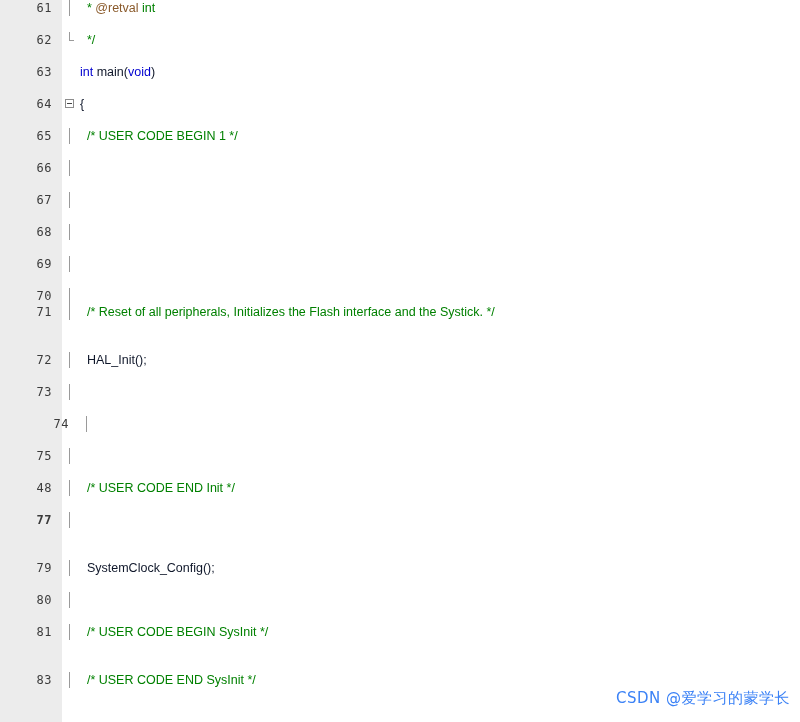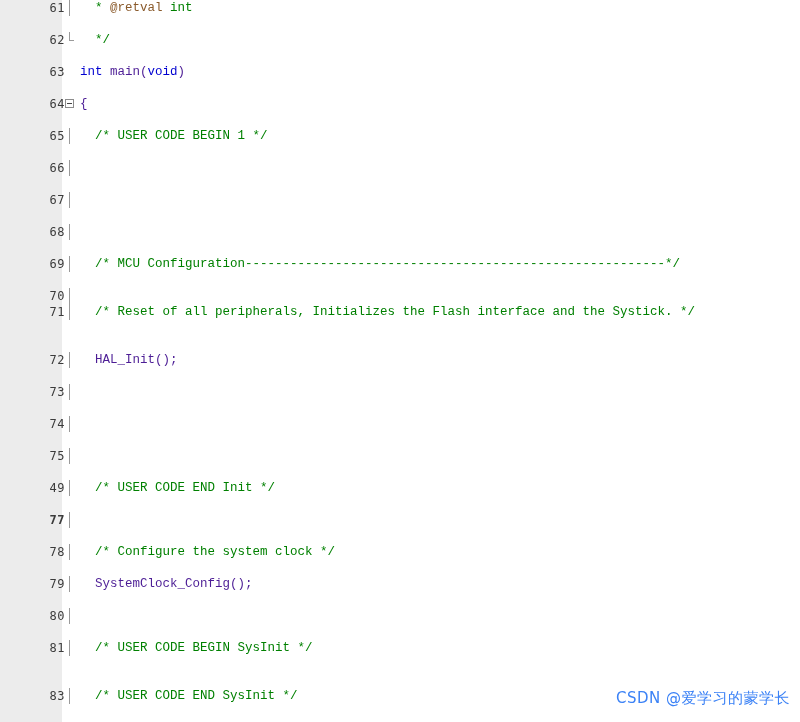--- a/index.html
+++ b/index.html
@@ -20,21 +20,20 @@
   }
 
   .rows{position:absolute;left:0;top:0;width:800px;}
   .row{position:relative;height:16px;line-height:16px;white-space:pre;}
 
   .ln{
     position:absolute;left:0;top:0;width:52px;height:16px;
     text-align:right;color:#3b3b3b;font-size:12px;
     font-family:"DejaVu Sans Mono","Liberation Mono",monospace;
     letter-spacing:0.5px;
-    padding-left:13px;
   }
 
   
   .fold{position:absolute;left:63px;top:0;width:16px;height:16px;}
   .fold .box{
     position:absolute;left:2px;top:3px;width:9px;height:9px;
     border:1px solid #8c8c8c;background:#fff;box-sizing:border-box;
   }
   .fold .box:before{
     content:"";position:absolute;left:1px;top:3px;width:5px;height:1px;background:#444;
@@ -45,26 +44,26 @@
   }
   .fold .vline.half{height:8px;}
   .fold .endtick{
     position:absolute;left:6px;top:8px;width:5px;height:1px;background:#9a9a9a;
   }
 
   
   .code{
     position:absolute;left:80px;top:0;height:16px;line-height:16px;
     font-size:12.5px;color:#000000;white-space:pre;
-    font-family:Liberation Mono, monospace;
+    font-family:Liberation Sans, sans-serif;
   }
   .cmt{color:#008000;}
   .tag{color:#8a5a2b;}
   .kw{color:#0000d0;font-weight:normal;}
-  .plain{color:#4c1d95;}
+  .plain{color:#0f172a;}
 
   
   .watermark{
     position:absolute;right:10px;bottom:14px;
     color:#3b82f6;font-size:15px;letter-spacing:0.5px;
     font-family:"DejaVu Sans","Liberation Sans",sans-serif;
     white-space:nowrap;user-select:none;
   }
 </style>
 </head>
@@ -77,30 +76,29 @@
 
   <div class="rows" id="rows">
       <div class="row" style="top: 0px;"><span class="ln">61</span><span class="fold"><span class="vline"></span></span><span class="code"><span class="cmt">  * </span><span class="tag">@retval</span><span class="cmt"> int</span></span></div>
       <div class="row" style="top: 16px;"><span class="ln">62</span><span class="fold"><span class="vline half"></span><span class="endtick"></span></span><span class="code"><span class="cmt">  */</span></span></div>
       <div class="row" style="top: 32px;"><span class="ln">63</span><span class="fold"></span><span class="code"><span class="kw">int</span><span class="plain"> main(</span><span class="kw">void</span><span class="plain">)</span></span></div>
       <div class="row" style="top: 48px;"><span class="ln">64</span><span class="fold"><span class="box"></span></span><span class="code"><span class="plain">{</span></span></div>
       <div class="row" style="top: 64px;"><span class="ln">65</span><span class="fold"><span class="vline"></span></span><span class="code"><span class="cmt">  /* USER CODE BEGIN 1 */</span></span></div>
       <div class="row" style="top: 80px;"><span class="ln">66</span><span class="fold"><span class="vline"></span></span><span class="code"></span></div>
       <div class="row" style="top: 96px;"><span class="ln">67</span><span class="fold"><span class="vline"></span></span></div>
       <div class="row" style="top: 112px;"><span class="ln">68</span><span class="fold"><span class="vline"></span></span><span class="code"></span></div>
-      <div class="row" style="top: 128px;"><span class="ln">69</span><span class="fold"><span class="vline"></span></span><span class="code"><span class="cmt">  /* MCU Configuration--------------------------------------------------------*/</span></span></div>
+      <div class="row" style="top: 128px;"><span class="ln">69</span><span class="fold"><span class="vline"></span></span></div>
       <div class="row" style="top: 144px;"><span class="ln">70</span><span class="fold"><span class="vline"></span></span><span class="code"></span></div>
       <div class="row" style="top: 144px;"><span class="ln">71</span><span class="fold"><span class="vline"></span></span><span class="code"><span class="cmt">  /* Reset of all peripherals, Initializes the Flash interface and the Systick. */</span></span></div>
       <div class="row" style="top: 176px;"><span class="ln">72</span><span class="fold"><span class="vline"></span></span><span class="code"><span class="plain">  HAL_Init();</span></span></div>
       <div class="row" style="top: 192px;"><span class="ln">73</span><span class="fold"><span class="vline"></span></span><span class="code"></span></div>
-      <div class="row" style="top: 208px;"><span class="ln">74</span><span class="fold"><span class="vline"></span></span></div>
+      <div class="row" style="top: 208px; margin-left: 17px;"><span class="ln">74</span><span class="fold"><span class="vline"></span></span></div>
       <div class="row" style="top: 224px;"><span class="ln">75</span><span class="fold"><span class="vline"></span></span><span class="code"></span></div>
-      <div class="row" style="top: 240px;"><span class="ln">49</span><span class="fold"><span class="vline"></span></span><span class="code"><span class="cmt">  /* USER CODE END Init */</span></span></div>
+      <div class="row" style="top: 240px;"><span class="ln">48</span><span class="fold"><span class="vline"></span></span><span class="code"><span class="cmt">  /* USER CODE END Init */</span></span></div>
       <div class="row" style="top: 256px; font-weight: bold;"><span class="ln">77</span><span class="fold"><span class="vline"></span></span><span class="code"></span></div>
-      <div class="row" style="top: 272px;"><span class="ln">78</span><span class="fold"><span class="vline"></span></span><span class="code"><span class="cmt">  /* Configure the system clock */</span></span></div>
       <div class="row" style="top: 288px;"><span class="ln">79</span><span class="fold"><span class="vline"></span></span><span class="code"><span class="plain">  SystemClock_Config();</span></span></div>
       <div class="row" style="top: 304px;"><span class="ln">80</span><span class="fold"><span class="vline"></span></span><span class="code"></span></div>
       <div class="row" style="top: 320px;"><span class="ln">81</span><span class="fold"><span class="vline"></span></span><span class="code"><span class="cmt">  /* USER CODE BEGIN SysInit */</span></span></div>
       <div class="row" style="top: 352px;"><span class="ln">83</span><span class="fold"><span class="vline"></span></span><span class="code"><span class="cmt">  /* USER CODE END SysInit */</span></span></div>
     </div>
 
   <div class="watermark">CSDN @爱学习的蒙学长</div>
 </div>
 
 </body></html>

